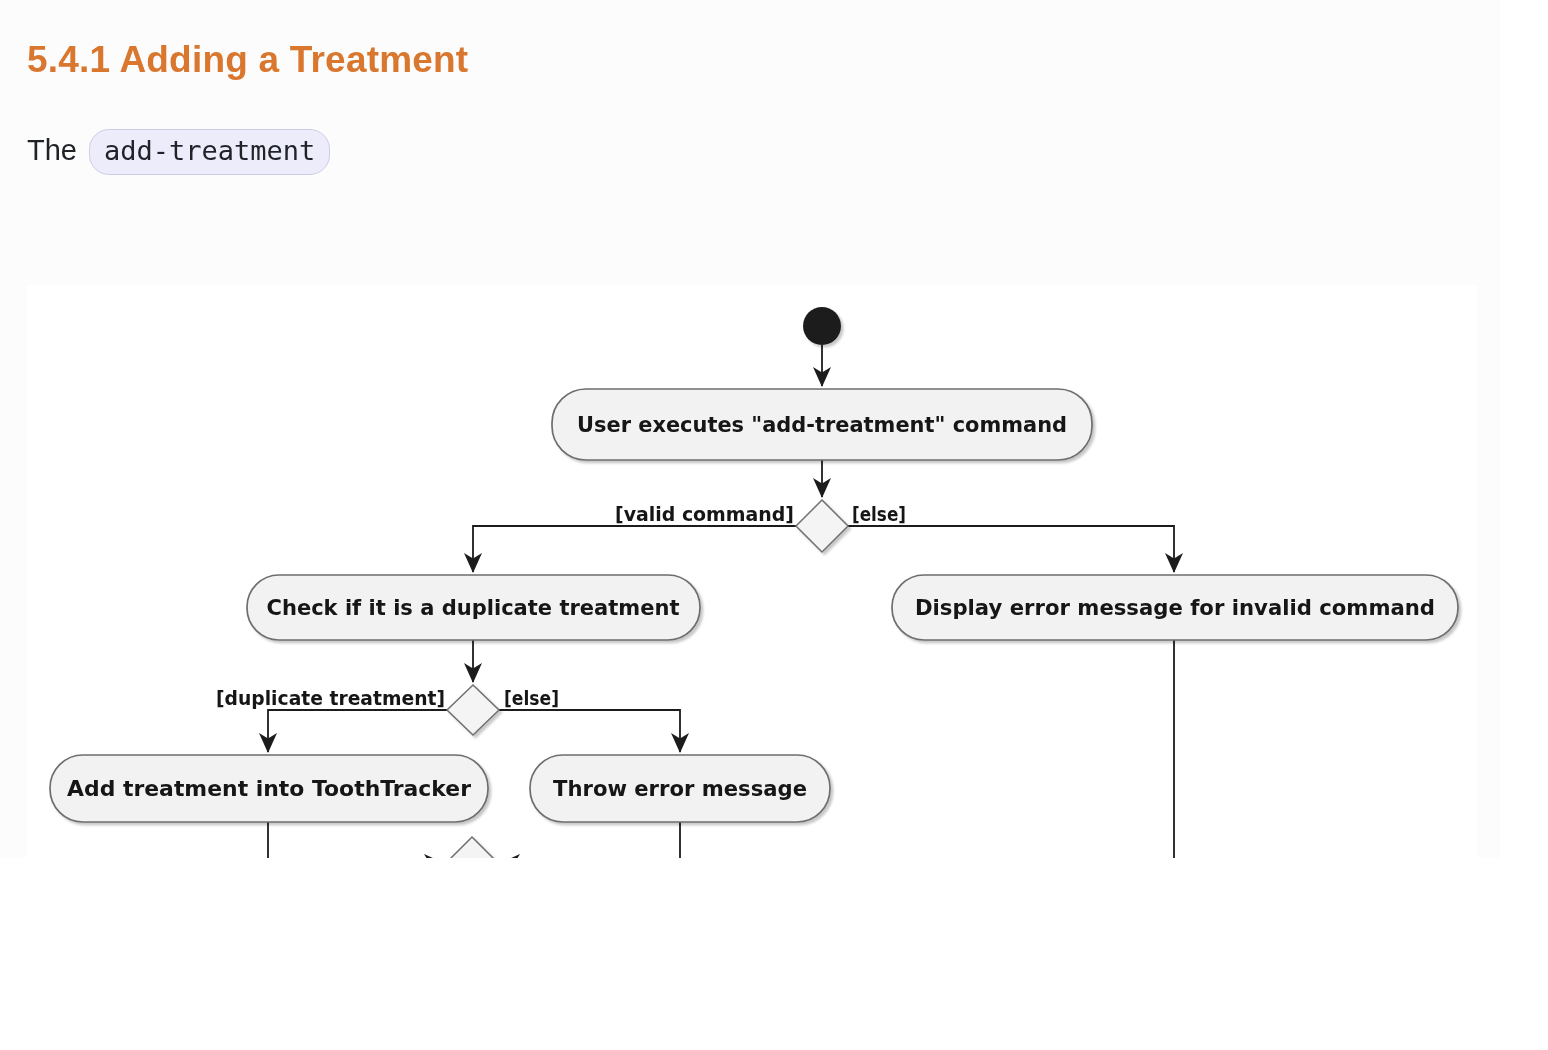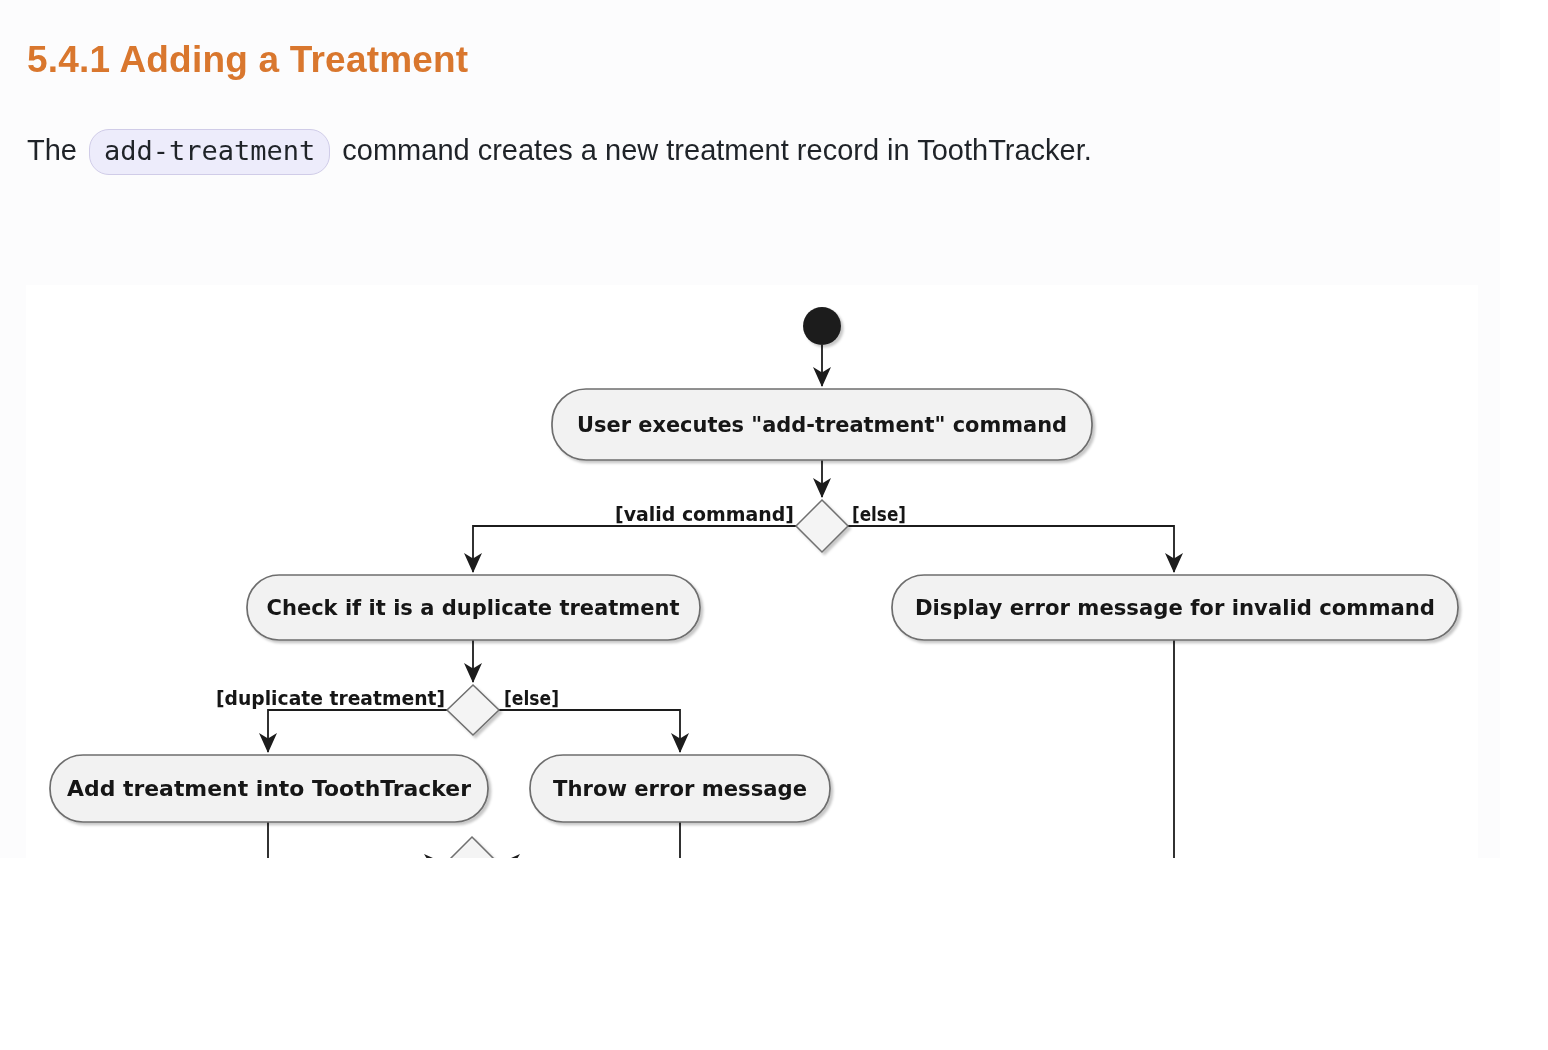--- a/index.html
+++ b/index.html
@@ -85,21 +85,20 @@
 
 <div class="page">
 
   <div class="gutter"></div>
 
   <h2 class="heading">5.4.1 Adding a Treatment</h2>
 
   <p class="para para-intro">
     <span>The</span>
     <code class="code-chip">add-treatment</code>
-    <span>command creates a new treatment record in ToothTracker.</span>
   </p>
 
 
   <div class="diagram">
     <svg width="1452" height="765" viewBox="0 0 1452 765" xmlns="http://www.w3.org/2000/svg">
       <defs>
         <marker id="arrow" markerUnits="userSpaceOnUse" markerWidth="22" markerHeight="20" refX="19" refY="9" orient="auto">
           <path d="M0,0 L20,9 L0,18 L5.5,9 Z" fill="#1c1c1c"></path>
         </marker>
         <filter id="ds" x="-10%" y="-10%" width="125%" height="130%">

